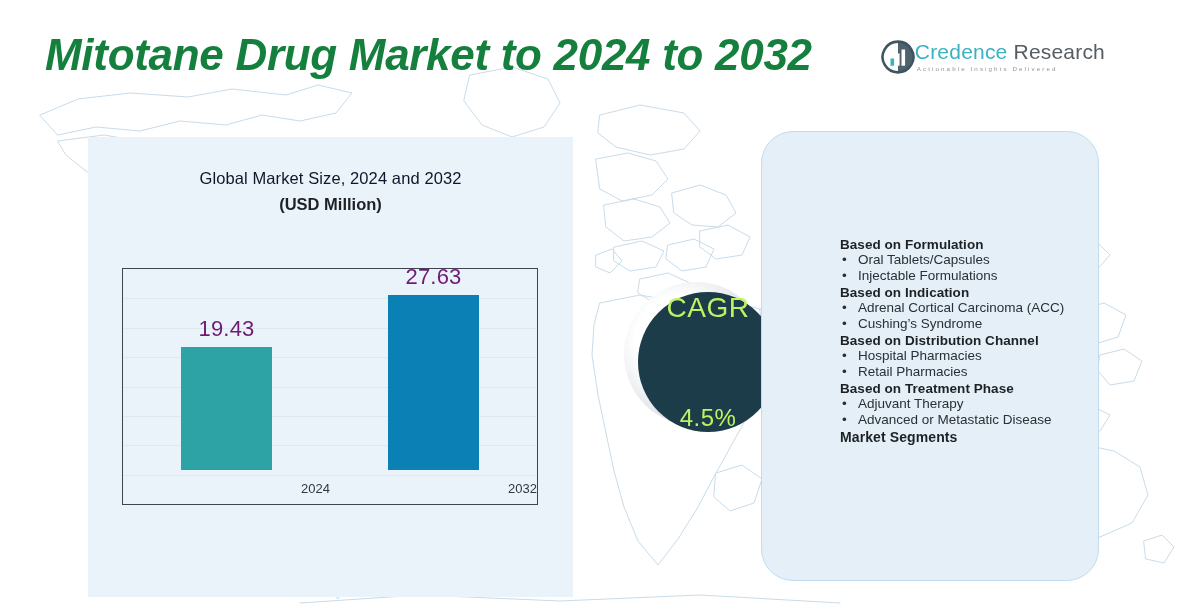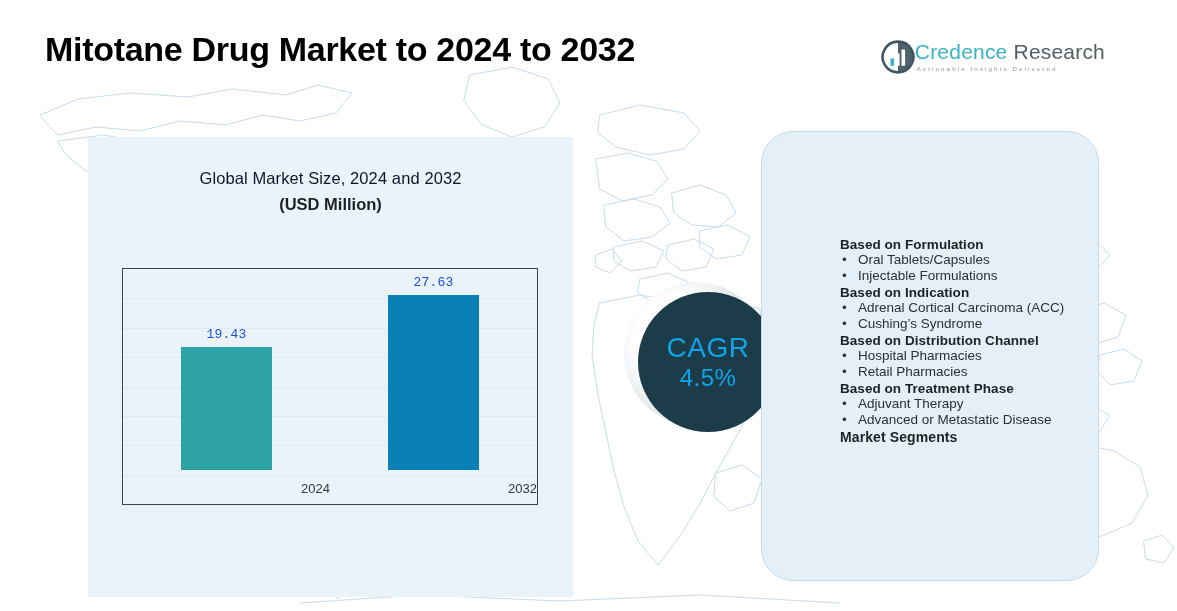--- a/index.html
+++ b/index.html
@@ -34,23 +34,24 @@
     stroke-width: 1;
     stroke-linejoin: round;
     stroke-linecap: round;
   }
 
   
   #page-title {
     position: absolute;
     left: 45px;
     top: 30px;
-    font-size: 34px;
+    font-size: 44px;
+    font-style: italic;
     font-weight: bold;
-    color: #000000;
+    color: #15803d;
     letter-spacing: -0.3px;
     white-space: nowrap;
   }
 
   #brand-logo {
     position: absolute;
     right: 72px;
     top: 40px;
     display: flex;
     align-items: center;
@@ -126,25 +127,24 @@
   }
   .bar-group {
     position: absolute;
     bottom: 0;
     display: flex;
     flex-direction: column;
     justify-content: flex-end;
     align-items: center;
   }
   .bar-value {
-    font-size: 13px;
-    color: #1d4ed8;
+    font-size: 22px;
+    color: #701a75;
     margin-bottom: 5px;
     letter-spacing: 0.2px;
-    font-family: Liberation Mono, monospace;
   }
   .bar-rect { width: 100%; }
   .bar-label {
     position: absolute;
     bottom: 8px;
     text-align: right;
     font-size: 13px;
     color: #33383c;
   }
 
@@ -166,22 +166,22 @@
   }
   #cagr-circle {
     position: absolute;
     left: 14px; top: 10px;
     width: 140px; height: 140px;
     border-radius: 50%;
     background: #1c3c49;
     display: flex;
     flex-direction: column;
     align-items: center;
-    justify-content: center;
-    color: #0ea5e9;
+    justify-content: space-between;
+    color: #bef264;
   }
   #cagr-label { font-size: 28px; letter-spacing: 0.5px; line-height: 1.15; }
   #cagr-value { font-size: 24px; letter-spacing: 0.5px; line-height: 1.15; }
 
   
   #segments-panel {
     position: absolute;
     left: 761px;
     top: 131px;
     width: 338px;

